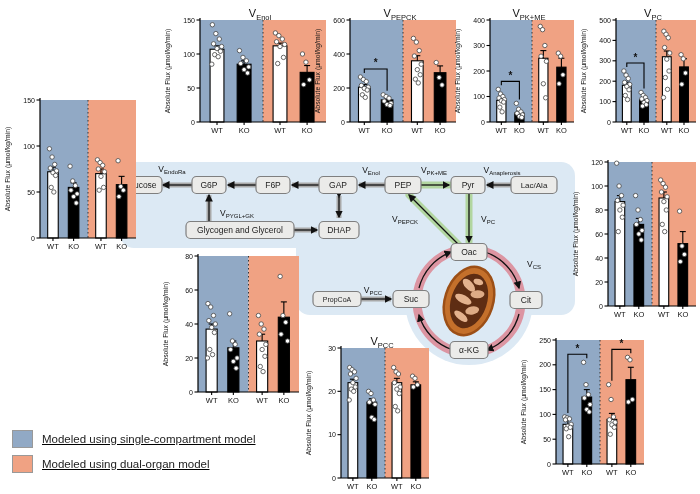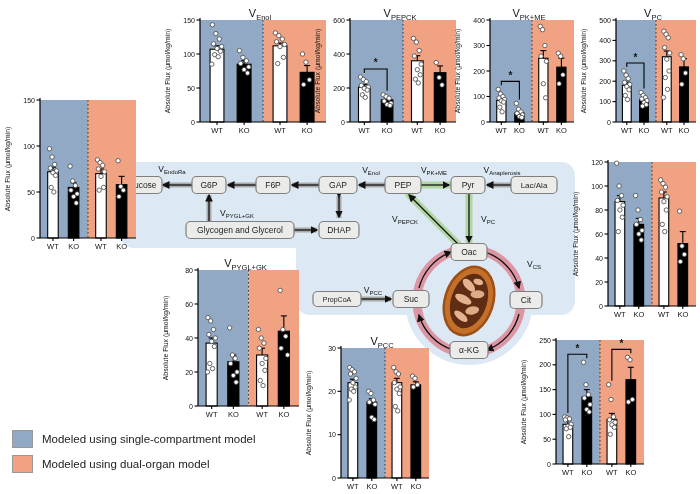--- a/index.html
+++ b/index.html
@@ -2,21 +2,21 @@
 <html><head>
 <meta charset="utf-8">
 <style>
   html,body{margin:0;padding:0;background:#ffffff;}
   #stage{position:relative;width:700px;height:494px;background:#ffffff;overflow:hidden;
          font-family:"Liberation Sans", sans-serif;}
   .chart{position:absolute;}
   .chart-title{height:14px;text-align:center;font-size:11px;color:#111;line-height:22px;}
   .chart-title sub{font-size:7.5px;}
   .legend{position:absolute;left:12px;top:430px;}
-  .legend-row{display:flex;align-items:center;margin-bottom:7px;}
+  .legend-row{display:flex;align-items:center;margin-bottom:7px;text-decoration:underline;}
   .legend-swatch{width:19px;height:16px;margin-right:9px;border:0.5px solid #999;}
   .legend-label{font-size:11.5px;color:#222;}
   svg text{font-family:"Liberation Sans", sans-serif;}
 </style>
 </head>
 <body>
 <div id="stage">
 
 <div id="pathway-layer" style="position:absolute;left:110px;top:150px;width:472px;height:250px;"><svg width="472" height="250" viewBox="0 0 472 250">
         <defs>
@@ -613,21 +613,21 @@
             <text x="49.88" y="159" text-anchor="middle" font-size="7.5" fill="#111">WT</text>
             <line x1="68.8" y1="148" x2="68.8" y2="151" stroke="#000" stroke-width="1.1"></line>
             <text x="68.8" y="159" text-anchor="middle" font-size="7.5" fill="#111">KO</text>
             <line x1="93.88" y1="148" x2="93.88" y2="151" stroke="#000" stroke-width="1.1"></line>
             <text x="93.88" y="159" text-anchor="middle" font-size="7.5" fill="#111">WT</text>
             <line x1="112.8" y1="148" x2="112.8" y2="151" stroke="#000" stroke-width="1.1"></line>
             <text x="112.8" y="159" text-anchor="middle" font-size="7.5" fill="#111">KO</text>
             <text transform="translate(8,76) rotate(-90)" text-anchor="middle" font-size="6.8" fill="#111">Absolute Flux (μmol/kg/min)</text>
           </g>
         </svg></div>
-      <div class="chart" style="left: 160px; top: 252px; width: 143px; height: 170px;"><div class="chart-title" style="padding-left:28px">V<sub>PYGL+GK</sub></div><svg width="143" height="156" viewBox="0 0 143 156">
+      <div class="chart" style="left: 160px; top: 252px; width: 143px; height: 170px;"><svg width="143" height="156" viewBox="0 0 143 156">
           <g>
             <rect x="38" y="4" width="50.5" height="136" fill="#91a9c5"></rect>
             <rect x="88.5" y="4" width="50.5" height="136" fill="#f0a283"></rect>
             <line x1="88.5" y1="4" x2="88.5" y2="140" stroke="#333" stroke-width="1" stroke-dasharray="1.5,2.5"></line>
           </g>
           <g>
             <rect x="46.080000000000005" y="77.1" width="11.11" height="62.900000000000006" fill="#ffffff" stroke="#000" stroke-width="1.1"></rect>
             <rect x="67.79499999999999" y="95.8" width="11.11" height="44.2" fill="#000000" stroke="#000" stroke-width="1.1"></rect>
             <rect x="96.58000000000001" y="89" width="11.11" height="51" fill="#ffffff" stroke="#000" stroke-width="1.1"></rect>
             <rect x="118.29499999999999" y="65.19999999999999" width="11.11" height="74.80000000000001" fill="#000000" stroke="#000" stroke-width="1.1"></rect>

